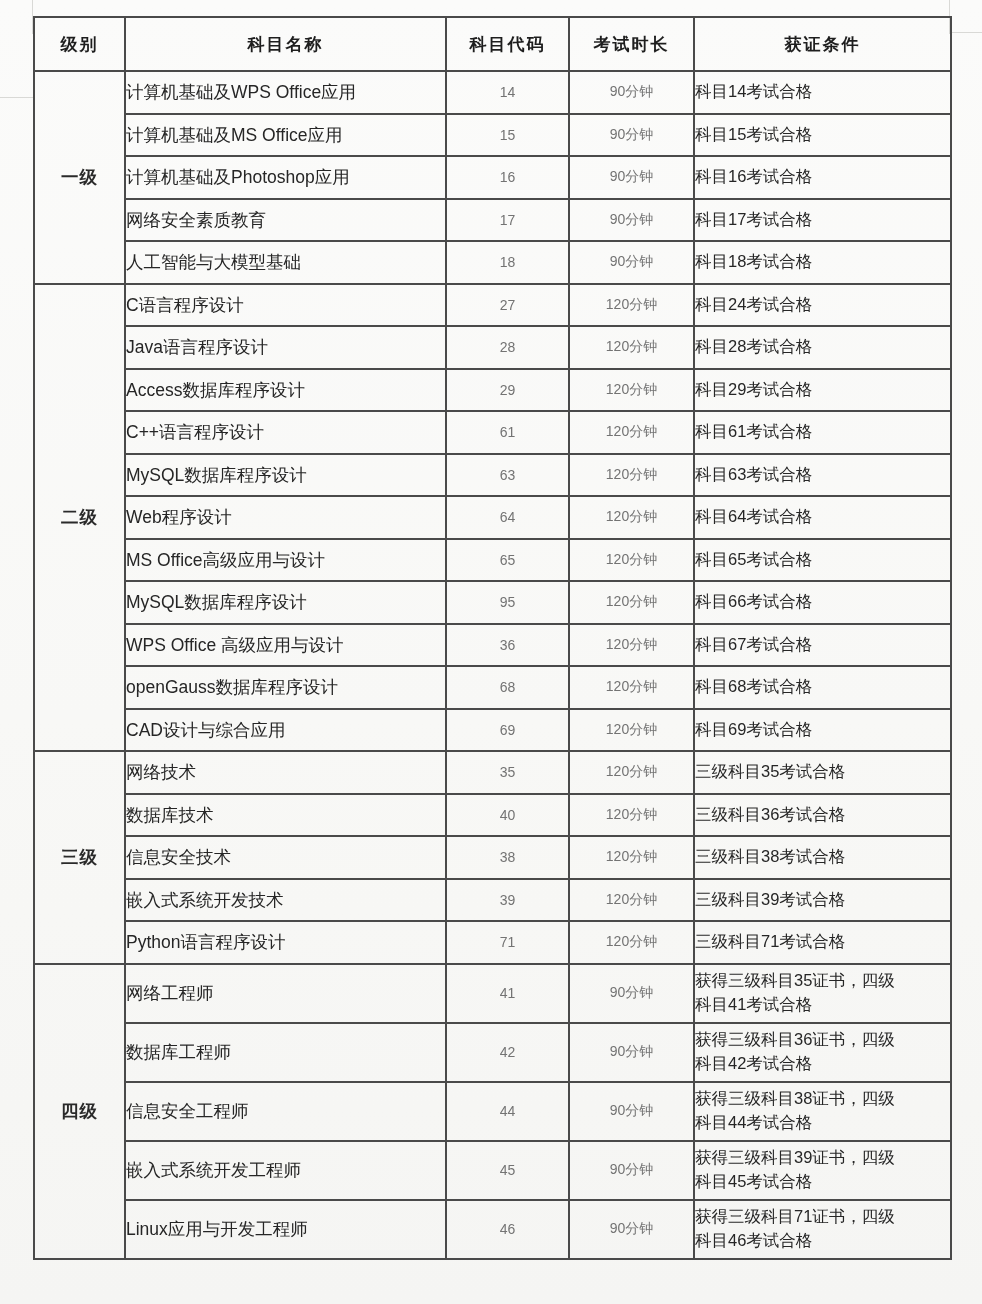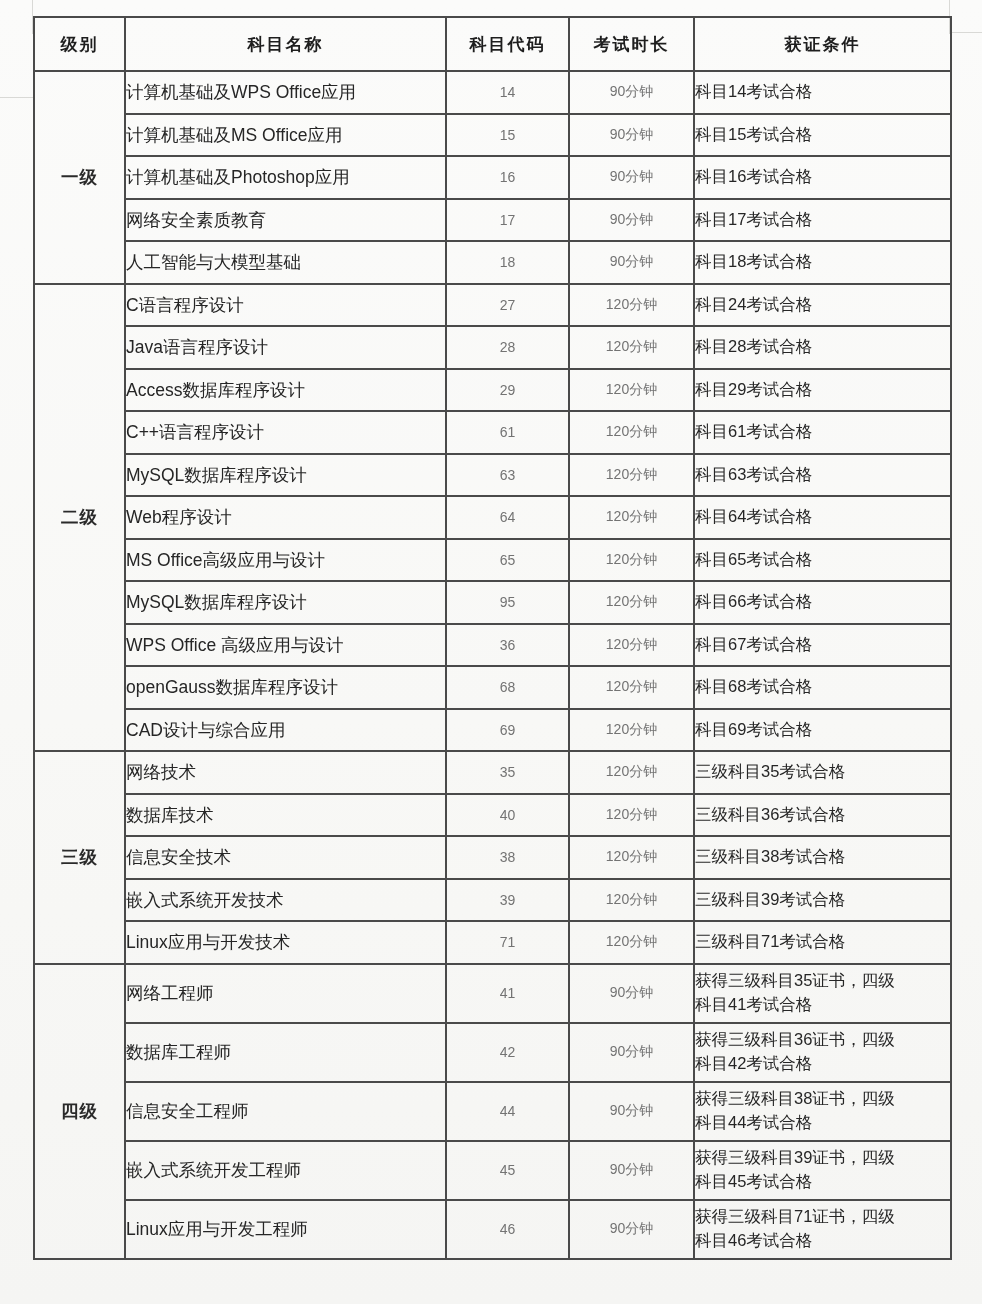--- a/index.html
+++ b/index.html
@@ -234,21 +234,21 @@
           <td class="duration-cell">120分钟</td>
           <td class="condition-cell">三级科目38考试合格</td>
         </tr>
         <tr class="row-normal">
           <td class="subject-cell">嵌入式系统开发技术</td>
           <td class="code-cell">39</td>
           <td class="duration-cell">120分钟</td>
           <td class="condition-cell">三级科目39考试合格</td>
         </tr>
         <tr class="row-normal">
-          <td class="subject-cell">Linux应用与开发技术</td>
+          <td class="subject-cell">Python语言程序设计</td>
           <td class="code-cell">71</td>
           <td class="duration-cell">120分钟</td>
           <td class="condition-cell">三级科目71考试合格</td>
         </tr>
         <tr class="row-tall">
           <td class="level-cell" rowspan="5">四级</td>
           <td class="subject-cell">网络工程师</td>
           <td class="code-cell">41</td>
           <td class="duration-cell">90分钟</td>
           <td class="condition-cell">获得三级科目35证书，四级

